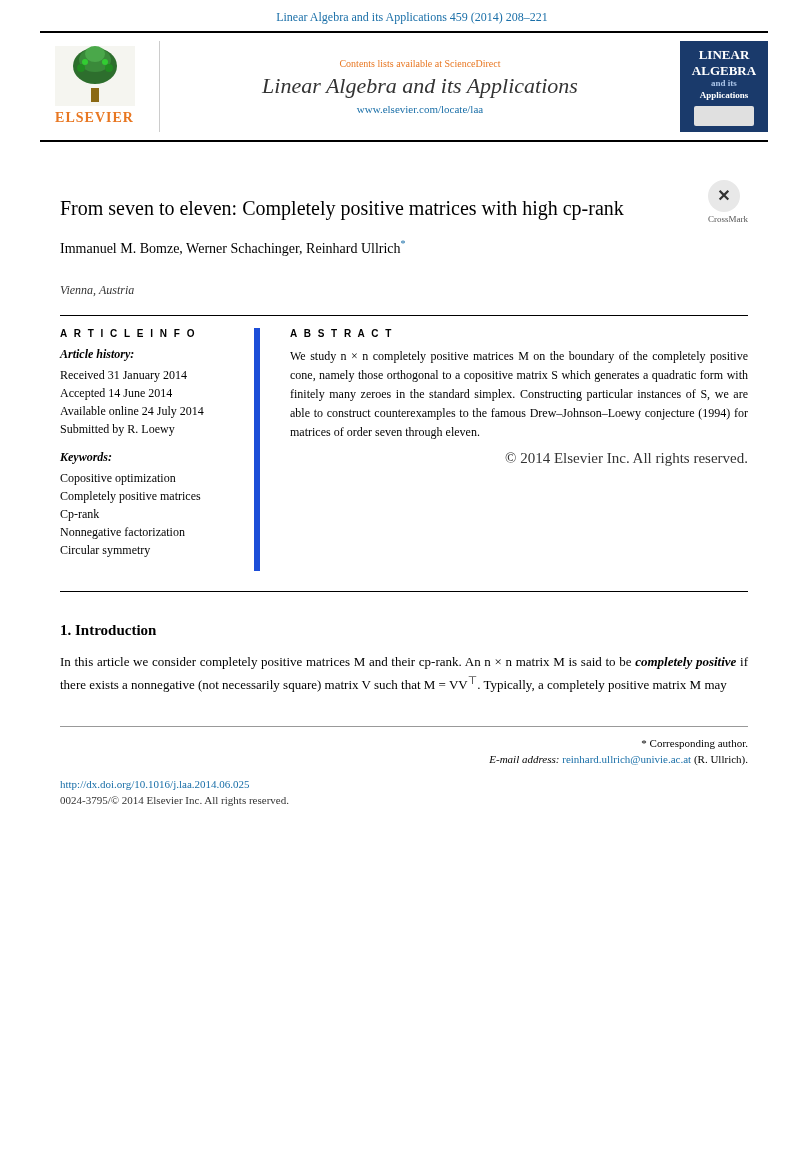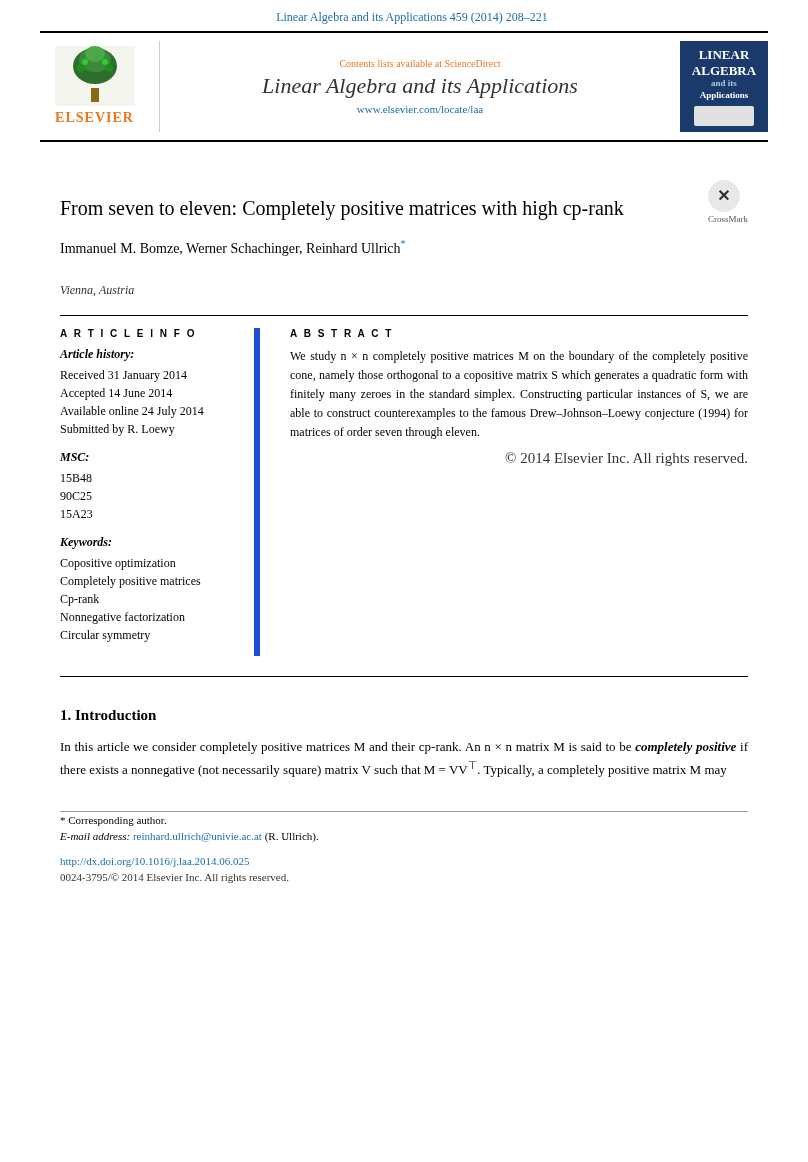--- a/index.html
+++ b/index.html
@@ -247,21 +247,22 @@
     }
 
     .intro-text em {
       font-style: italic;
       font-weight: bold;
     }
 
     .footnote-area {
       border-top: 1px solid #999;
       margin-top: 30px;
-      padding-top: 0;
+      padding-top: 8px;
+      text-align: right;
     }
 
     .footnote-text {
       font-size: 11px;
       line-height: 1.5;
       color: #000;
     }
 
     .footnote-text a, .doi-link {
       color: #1a6fa8;
@@ -356,26 +357,20 @@
       <div class="section-label">A R T I C L E   I N F O</div>
 
       <div class="info-subsection">
         <h4>Article history:</h4>
         <p>Received 31 January 2014</p>
         <p>Accepted 14 June 2014</p>
         <p>Available online 24 July 2014</p>
         <p>Submitted by R. Loewy</p>
       </div>
 
-      <div class="info-subsection">
-        <h4>MSC:</h4>
-        <p>15B48</p>
-        <p>90C25</p>
-        <p>15A23</p>
-      </div>
 
       <div class="info-subsection">
         <h4>Keywords:</h4>
         <p>Copositive optimization</p>
         <p>Completely positive matrices</p>
         <p>Cp-rank</p>
         <p>Nonnegative factorization</p>
         <p>Circular symmetry</p>
       </div>
     </div>

